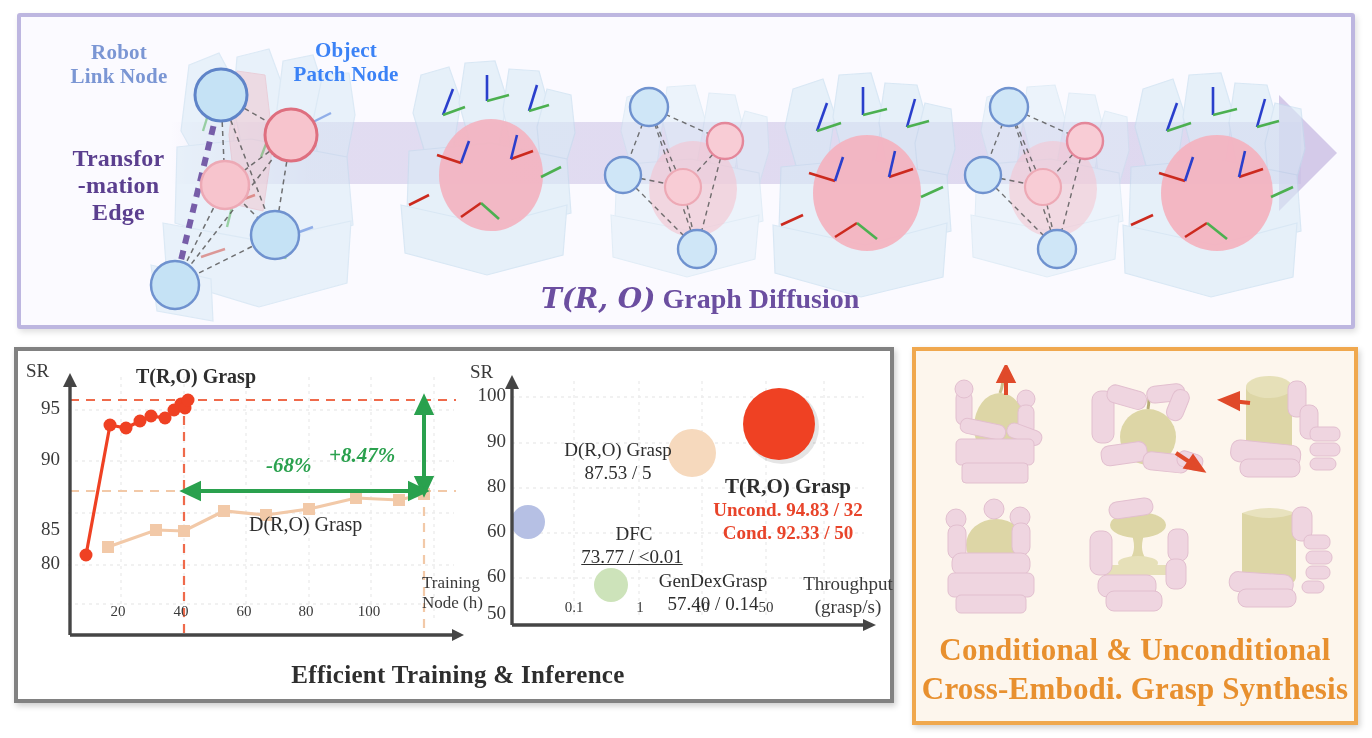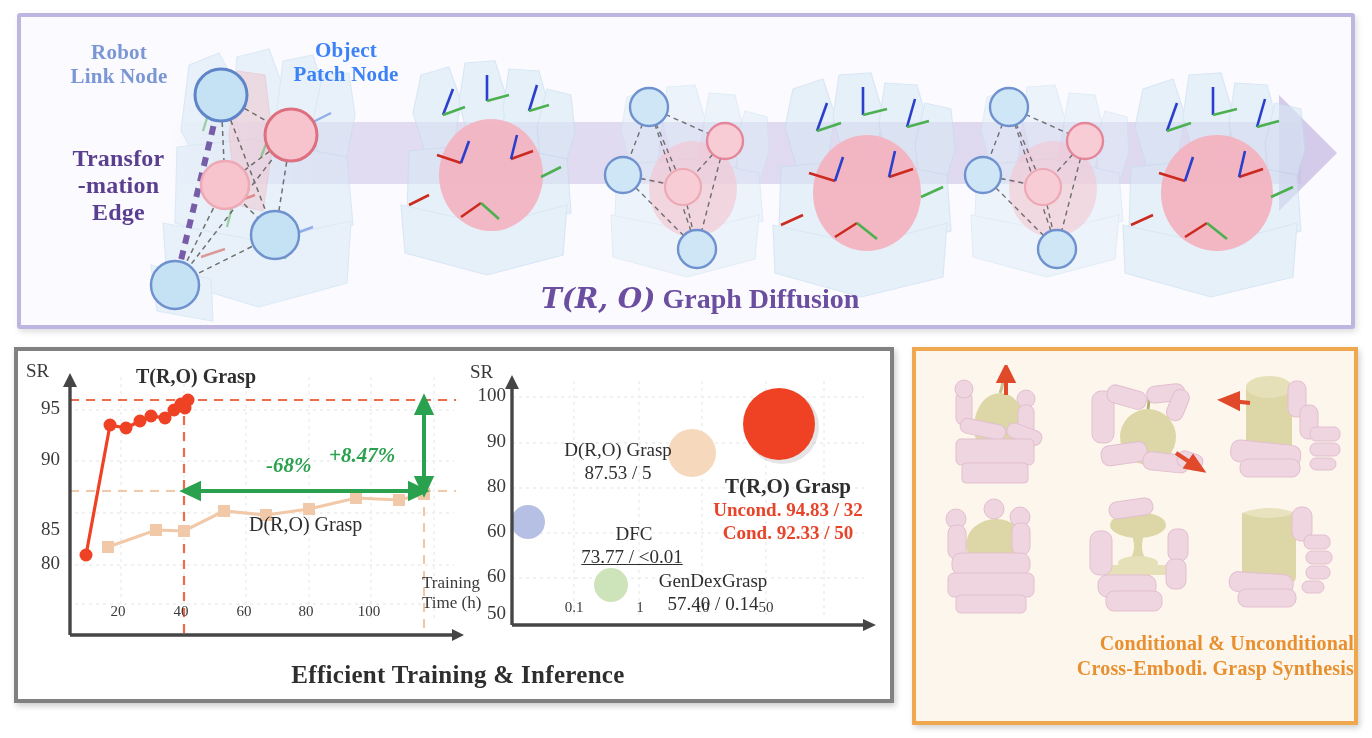--- a/index.html
+++ b/index.html
@@ -45,22 +45,22 @@
       font-size:25px;font-weight:bold;color:#2e2e2e;letter-spacing:.3px;}
 
   
   .bub-lbl{position:absolute;font-size:19px;color:#2e2e2e;white-space:nowrap;text-align:center;}
   .bub-red{position:absolute;font-size:19px;color:#e8442a;font-weight:bold;white-space:nowrap;text-align:center;}
 
   
   #grasp-panel{left:912px;top:347px;width:446px;height:378px;border:4px solid #f0a84e;
                background:#fdf6ed;box-shadow:2px 3px 6px rgba(0,0,0,.18);}
   #grasp-inner{position:absolute;inset:0;overflow:hidden;}
-  #grasp-caption{position:absolute;left:0;right:0;top:280px;text-align:right;
-      font-size:20px;font-weight:bold;color:#e8902f;line-height:1.25;letter-spacing:.2px;}
+  #grasp-caption{position:absolute;left:0;right:0;top:280px;text-align:center;
+      font-size:31px;font-weight:bold;color:#e8902f;line-height:1.25;letter-spacing:.2px;}
   .gcell{position:absolute;}
 </style>
 </head>
 <body>
 
 <div class="panel" id="top-panel">
   <div id="top-inner">
 
     <div class="diffusion-band"></div>
     <div class="band-arrow"></div>
@@ -359,21 +359,21 @@
     <div class="axis-ttl" style="left:8px;top:9px;font-size:19px;">SR</div>
 
     <div class="tick" style="left:80px;top:252px;width:40px;">20</div>
     <div class="tick" style="left:143px;top:252px;width:40px;">40</div>
     <div class="tick" style="left:206px;top:252px;width:40px;">60</div>
     <div class="tick" style="left:268px;top:252px;width:40px;">80</div>
     <div class="tick" style="left:326px;top:252px;width:50px;">100</div>
 
     <div class="axis-ttl" style="left:404px;top:222px;width:80px;line-height:1.15;">
       <span>Training</span><br>
-      <span>Time (h)</span>
+      <span>Node (h)</span>
     </div>
 
     <div class="serie-lbl" style="left:118px;top:14px;">T(R,O) Grasp</div>
     <div class="serie-lbl norm" style="left:231px;top:162px;">D(R,O) Grasp</div>
 
     <div class="green-lbl" style="left:311px;top:92px;">+8.47%</div>
     <div class="green-lbl" style="left:248px;top:102px;">-68%</div>
 
     <div id="left-caption">Efficient Training &amp; Inference</div>
 
@@ -411,20 +411,24 @@
     <div class="tickr" style="left:440px;top:124px;width:48px;">80</div>
     <div class="tickr" style="left:440px;top:169px;width:48px;">60</div>
     <div class="tickr" style="left:440px;top:214px;width:48px;">60</div>
     <div class="tickr" style="left:440px;top:251px;width:48px;">50</div>
 
     <div class="tick" style="left:535px;top:248px;width:42px;">0.1</div>
     <div class="tick" style="left:601px;top:248px;width:42px;">1</div>
     <div class="tick" style="left:663px;top:248px;width:42px;">10</div>
     <div class="tick" style="left:727px;top:248px;width:42px;">50</div>
 
+    <div class="axis-ttl" style="left:780px;top:222px;width:100px;line-height:1.2;text-align:center;font-size:19px;">
+      <span>Throughput</span><br>
+      <span>(grasp/s)</span>
+    </div>
 
     <div class="bub-lbl" style="left:520px;top:88px;width:160px;">
       <span>D(R,O) Grasp</span>
     </div>
     <div class="bub-lbl" style="left:520px;top:111px;width:160px;">87.53 / 5</div>
 
     <div class="bub-lbl" style="left:556px;top:172px;width:120px;">DFC</div>
     <div class="bub-lbl" style="left:524px;top:195px;width:180px;text-decoration:underline;">73.77 / &lt;0.01</div>
 
     <div class="bub-lbl" style="left:600px;top:219px;width:190px;">GenDexGrasp</div>

